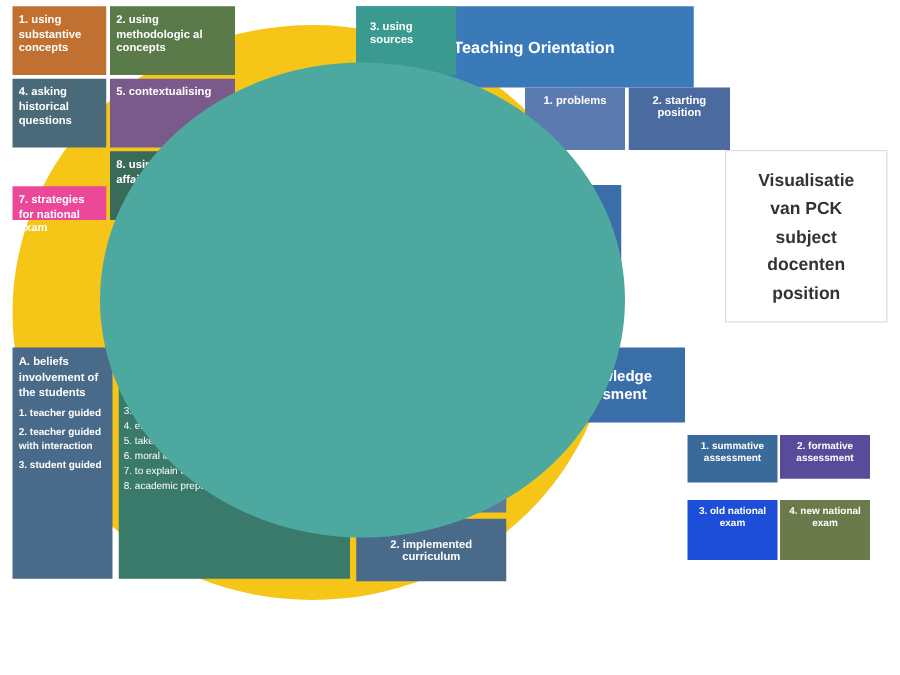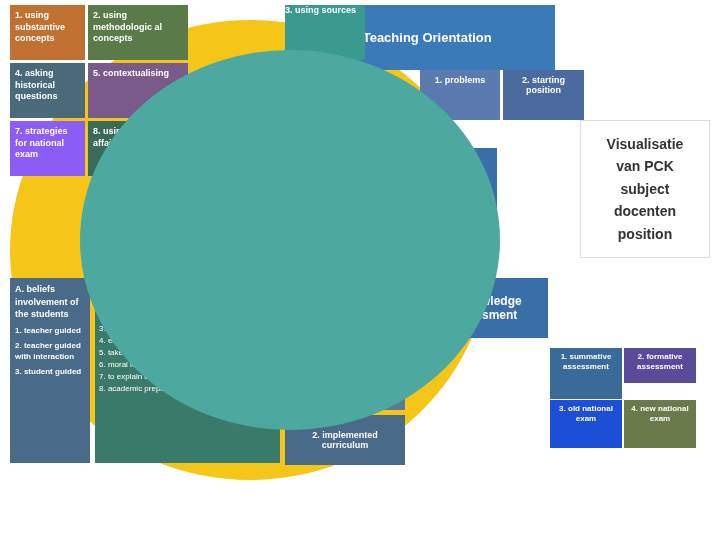--- a/index.html
+++ b/index.html
@@ -198,21 +198,21 @@
 
     
     .sources-box {
       position: absolute;
       top: 5px;
       left: 285px;
       background: #3A9A8F;
       color: #fff;
       font-size: 9px;
       font-weight: bold;
-      padding: 0;
+      padding: 11px;
       width: 80px;
       height: 55px;
     }
 
     
     .arguments-box {
       position: absolute;
       top: 63px;
       left: 285px;
       background: #5A8A7A;
@@ -273,21 +273,21 @@
     .summative-box {
       position: absolute;
       background: #3A6A9A;
       color: #fff;
       font-size: 8px;
       font-weight: bold;
       padding: 4px;
       top: 348px;
       left: 550px;
       width: 72px;
-      height: 51px;
+      height: 38px;
       text-align: center;
       line-height: 1.3;
     }
 
     .formative-box {
       position: absolute;
       background: #5A4A9A;
       color: #fff;
       font-size: 8px;
       font-weight: bold;
@@ -384,21 +384,21 @@
     </div>
     <div class="sg-cell" style="background:#5A7A4A;">
       <span>2. using methodologic al concepts</span>
     </div>
     <div class="sg-cell" style="background:#4A6A7A;">
       <span>4. asking historical questions</span>
     </div>
     <div class="sg-cell" style="background:#7A5A8A;">
       <span>5. contextualising</span>
     </div>
-    <div class="sg-cell" style="background:#8b5cf6;">
+    <div class="sg-cell" style="background:#ec4899;margin-top:28px;">
       <span>7. strategies for national exam</span>
     </div>
     <div class="sg-cell" style="background:#3A6A5A;">
       <span>8. using current affairs</span>
     </div>
   </div>
 
   <div class="sources-box">
     <span>3. using sources</span>
   </div>

